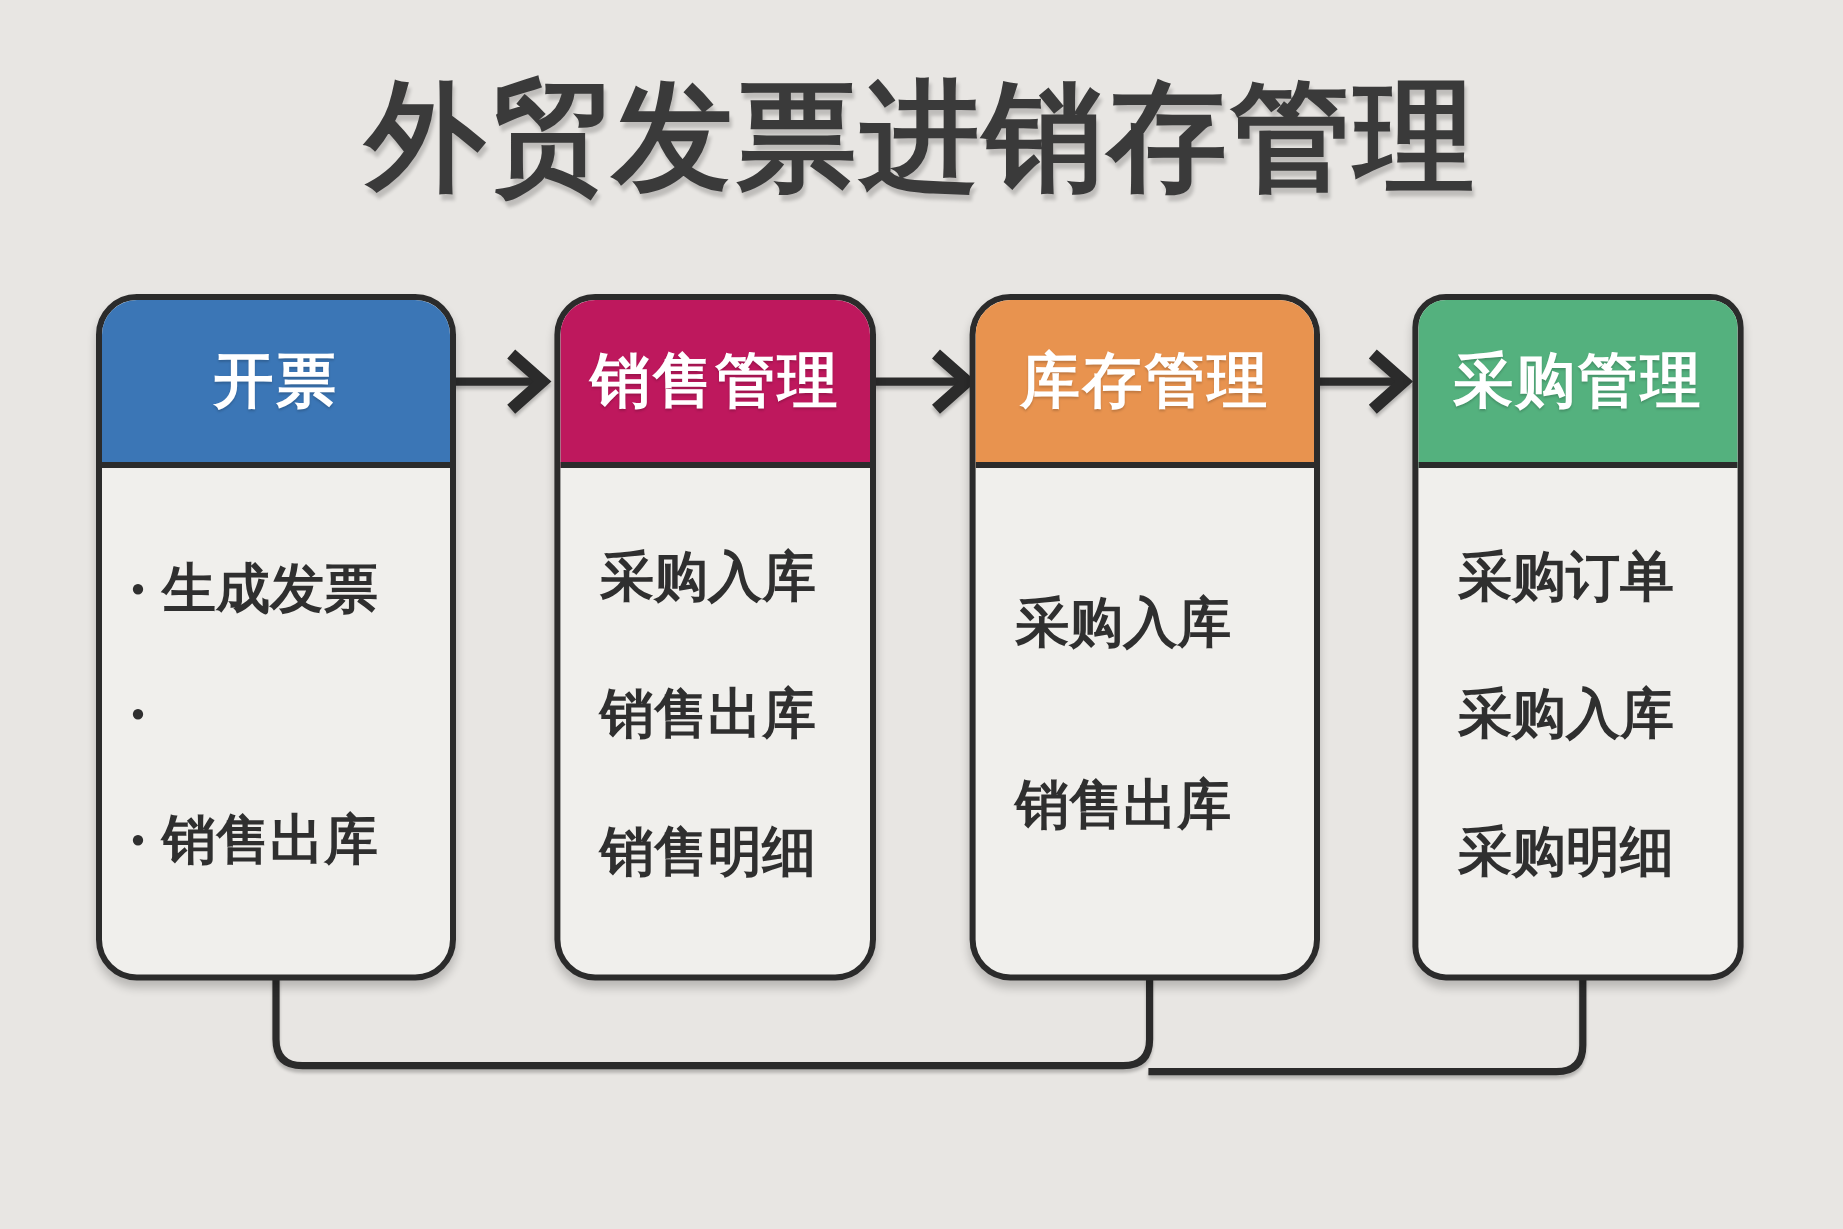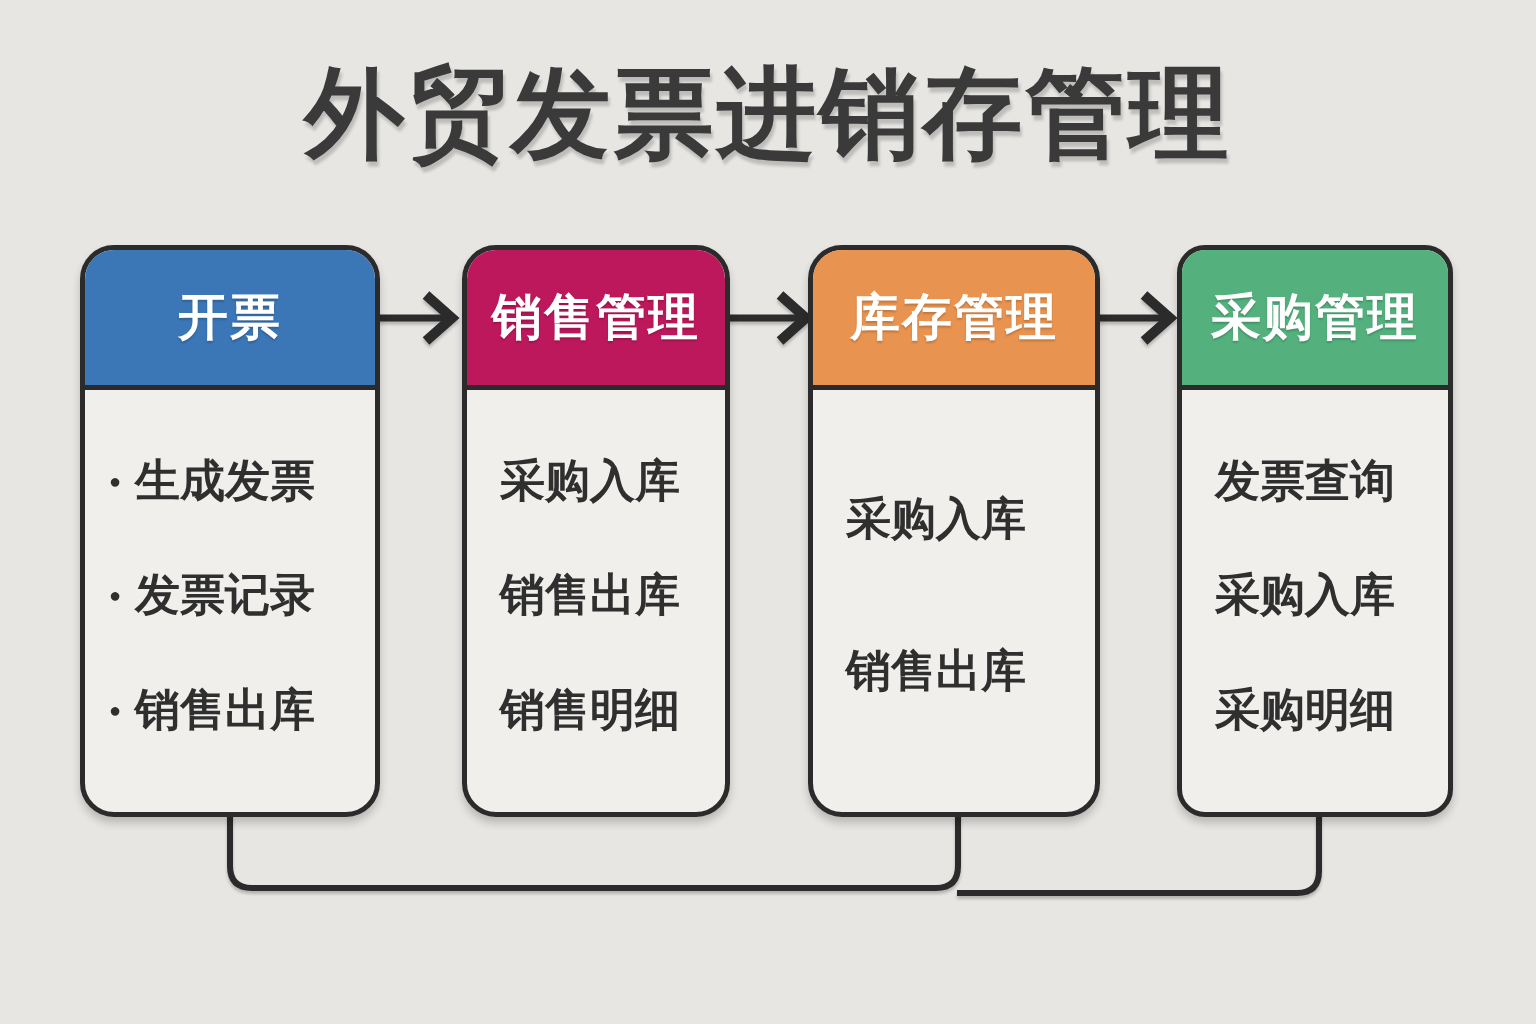--- a/index.html
+++ b/index.html
@@ -116,21 +116,20 @@
   <div id="cards">
       <div class="card with-bullets" style="left: 80px; width: 300px;">
       <div class="card-header" style="background: rgb(59, 118, 182);">开票</div>
       <div class="card-body">
           <div class="card-item">
             <span class="bullet" style="font-size: 20px;">●</span>
             <span>生成发票</span>
           </div>
           <div class="card-item">
             <span class="bullet" style="font-size: 20px;">●</span>
-            <span>发票记录</span>
           </div>
           <div class="card-item">
             <span class="bullet" style="font-size: 20px;">●</span>
             <span>销售出库</span>
           </div>
         </div>
     </div>
       <div class="card" style="left: 462px; width: 268px;">
       <div class="card-header" style="background: #be185d;">销售管理</div>
       <div class="card-body">
@@ -153,21 +152,21 @@
           </div>
           <div class="card-item">
             <span>销售出库</span>
           </div>
         </div>
     </div>
       <div class="card" style="left: 1177px; width: 276px; border-radius: 28px;">
       <div class="card-header" style="background: rgb(84, 177, 126);">采购管理</div>
       <div class="card-body">
           <div class="card-item">
-            <span>发票查询</span>
+            <span>采购订单</span>
           </div>
           <div class="card-item">
             <span>采购入库</span>
           </div>
           <div class="card-item">
             <span>采购明细</span>
           </div>
         </div>
     </div>
     </div>

